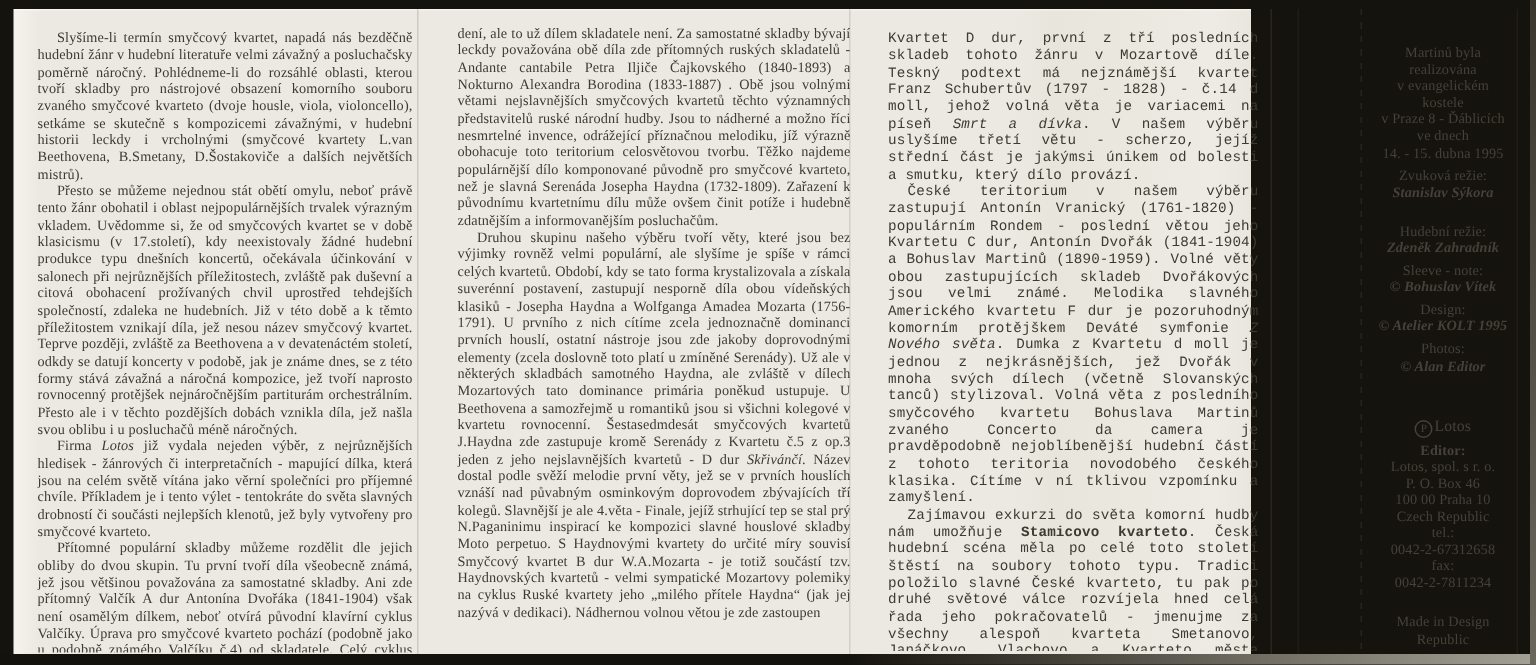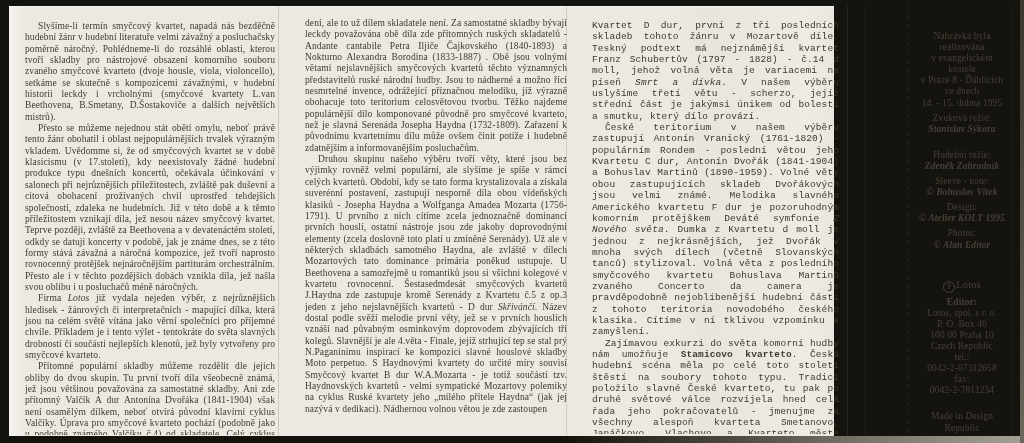--- a/index.html
+++ b/index.html
@@ -82,21 +82,21 @@
     </div>
   <div class="col col3">
       <p class="para"><span>Kvartet D dur, první z tří posledních skladeb tohoto žánru v Mozartově díle. Teskný podtext má nejznámější kvartet Franz Schubertův (1797 - 1828) - č.14 d moll, jehož volná věta je variacemi na píseň </span><span class="it">Smrt a dívka</span><span>. V našem výběru uslyšíme třetí větu - scherzo, jejíž střední část je jakýmsi únikem od bolesti a smutku, který dílo provází.</span></p>
       <p class="para indent"><span>České teritorium v našem výběru zastupují Antonín Vranický (1761-1820) - populárním Rondem - poslední větou jeho Kvartetu C dur, Antonín Dvořák (1841-1904) a Bohuslav Martinů (1890-1959). Volné věty obou zastupujících skladeb Dvořákových jsou velmi známé. Melodika slavného Amerického kvartetu F dur je pozoruhodným komorním protějškem Deváté symfonie </span><span class="it">Z Nového světa</span><span>. Dumka z Kvartetu d moll je jednou z nejkrásnějších, jež Dvořák v mnoha svých dílech (včetně Slovanských tanců) stylizoval. Volná věta z posledního smyčcového kvartetu Bohuslava Martinů zvaného Concerto da camera je pravděpodobně nejoblíbenější hudební částí z tohoto teritoria novodobého českého klasika. Cítíme v ní tklivou vzpomínku a zamyšlení.</span></p>
       <p class="para indent"><span>Zajímavou exkurzi do světa komorní hudby nám umožňuje </span><span class="bd">Stamicovo kvarteto</span><span>. Česká hudební scéna měla po celé toto století štěstí na soubory tohoto typu. Tradici položilo slavné České kvarteto, tu pak po druhé světové válce rozvíjela hned celá řada jeho pokračovatelů - jmenujme za všechny alespoň kvarteta Smetanovo, Janáčkovo, Vlachovo a Kvarteto města Prahy. Jejich členové pak vychovali své dnešní pokračovatele, mezi nimiž čelné místo zaujímá právě Stamicovo kvarteto. Vzniklo v roce 1985 a hned po roce své existence zahájilo svou mimořádně úspěšnou mezinárodní dráhu vítězstvím v mezinárodní soutěži EBU v Salcburku. Dodnes absolvovalo desítky velkých zahraničních turné a natočilo početnou řadu desek u předních domácích i zahraničních firem.</span></p>
       <p class="para sig"><span class="it">Bohuslav Vítek</span></p>
     </div>
 
   <div class="credits">
       <div class="block sp-none">
-        <div class="cline">Nahrávka byla</div>
+        <div class="cline">Martinů byla</div>
         <div class="cline">realizována</div>
         <div class="cline">v evangelickém</div>
         <div class="cline">kostele</div>
         <div class="cline">v Praze 8 - Ďáblicích</div>
         <div class="cline">ve dnech</div>
         <div class="cline">14. - 15. dubna 1995</div>
       </div>
       <div class="block sp-small">
         <div class="cline">Zvuková režie:</div>
         <div class="cline it">Stanislav Sýkora</div>

